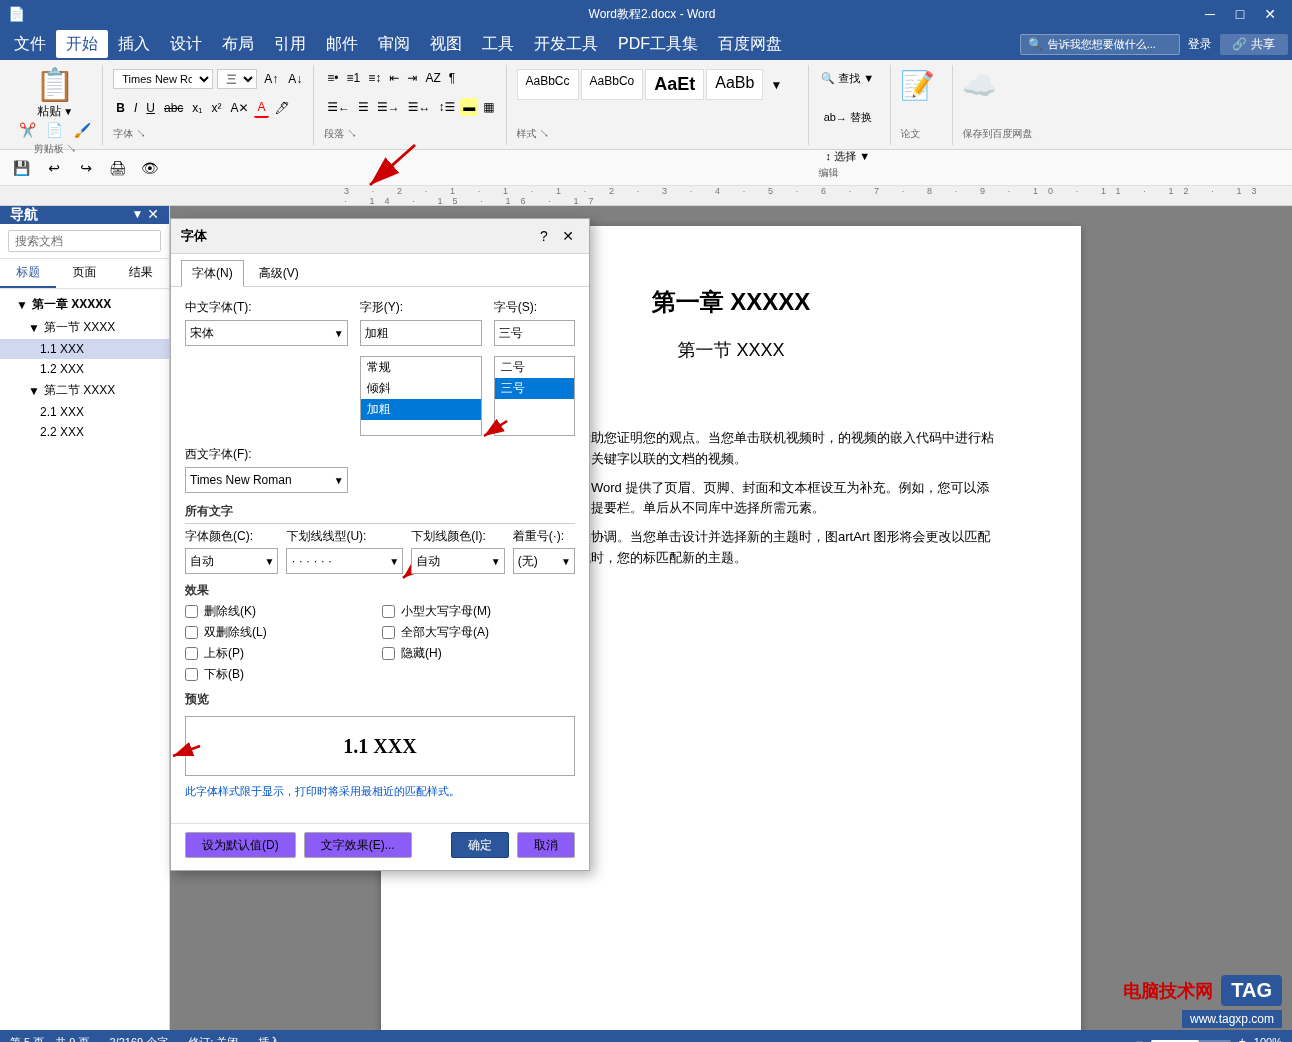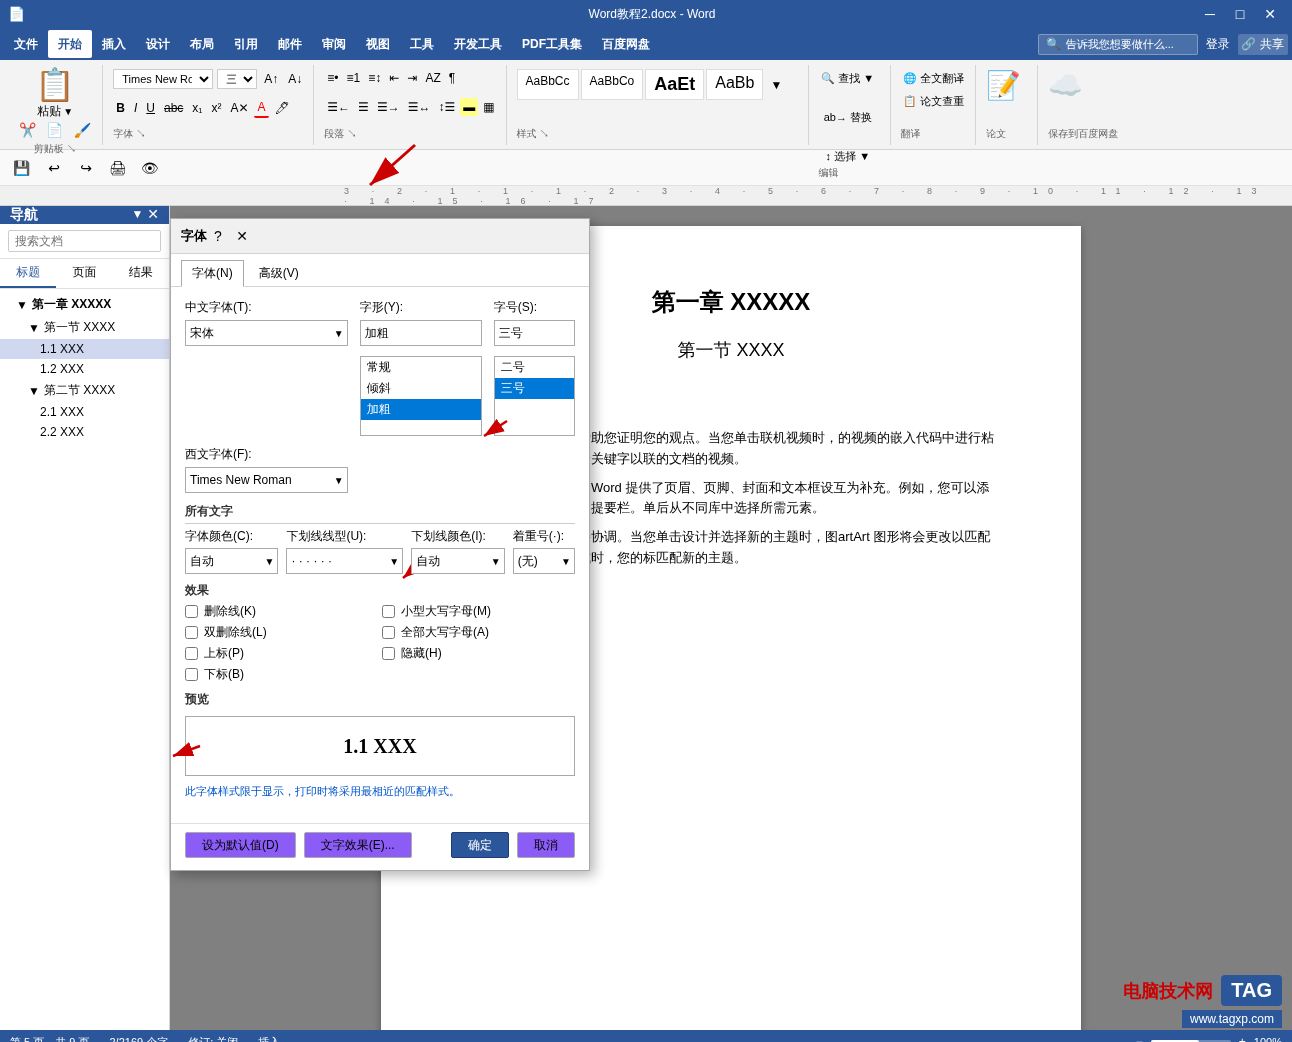--- a/index.html
+++ b/index.html
@@ -24,27 +24,26 @@
     .menu-bar {
       background: #2b579a;
       height: 32px;
       display: flex;
       align-items: center;
       padding: 0 4px;
     }
     .menu-item {
       color: white;
       padding: 4px 10px;
-      font-size: 12px;
+      font-size: 16px;
       cursor: pointer;
       border-radius: 2px;
       height: 28px;
       display: flex;
       align-items: center;
-      font-weight: bold;
     }
     .menu-item.active { background: white; color: #2b579a; }
 
     
     .ribbon {
       background: #f3f3f3;
       border-bottom: 1px solid #d4d4d4;
       padding: 4px 8px 0 8px;
       min-height: 90px;
     }
@@ -196,20 +195,21 @@
       background: white;
       border: 1px solid #aaa;
       box-shadow: 4px 4px 12px rgba(0,0,0,0.3);
     }
     .dialog-title-bar {
       background: #f0f0f0;
       border-bottom: 1px solid #d4d4d4;
       padding: 6px 10px;
       display: flex;
       align-items: center;
+      justify-content: space-between;
       font-size: 13px;
       font-weight: bold;
     }
     .dialog-title-controls { display: flex; gap: 2px; }
     .dialog-btn-ctrl {
       width: 22px; height: 22px;
       border: none; background: transparent; cursor: pointer;
       font-size: 14px;
       display: flex; align-items: center; justify-content: center;
     }
@@ -340,21 +340,21 @@
   <div class="menu-item">工具</div>
   <div class="menu-item">开发工具</div>
   <div class="menu-item">PDF工具集</div>
   <div class="menu-item">百度网盘</div>
   <div style="flex:1; display:flex; align-items:center; justify-content:flex-end; gap:8px;">
     <div style="background:rgba(255,255,255,0.15); border:1px solid rgba(255,255,255,0.3); border-radius:2px; padding:2px 8px; color:white; font-size:11px; display:flex; align-items:center; gap:4px; width:160px;">
       <span style="font-size:12px;">🔍</span>
       <span style="font-size:11px;">告诉我您想要做什么...</span>
     </div>
     <span style="color:white; font-size:12px; cursor:pointer;">登录</span>
-    <span style="color:white; font-size:12px; cursor:pointer; background:rgba(255,255,255,0.2); padding:2px 4px; border-radius:2px;">🔗 共享</span>
+    <span style="color:white; font-size:12px; cursor:pointer; background:rgba(255,255,255,0.2); padding:2px 13px; border-radius:2px;">🔗 共享</span>
   </div>
 </div>
 
 <div class="ribbon">
   <div class="ribbon-row1">
 
     <div style="display:flex; flex-direction:column; align-items:center; padding:4px 8px; border-right:1px solid #d4d4d4; min-width:70px; height:80px; justify-content:space-between;">
       <div style="display:flex; flex-direction:column; align-items:center; gap:2px; flex:1; justify-content:center;">
         <div style="font-size:32px; line-height:1; cursor:pointer;">📋</div>
         <div style="display:flex; align-items:center; gap:2px;">
@@ -432,27 +432,20 @@
 
     <div style="display:flex; flex-direction:column; align-items:flex-start; padding:4px 8px; border-right:1px solid #d4d4d4; height:80px; justify-content:space-between; min-width:80px;">
       <div style="display:flex; flex-direction:column; gap:20px;">
         <button class="rbn-btn" style="font-size:11px;">🔍 查找 ▼</button>
         <button class="rbn-btn" style="font-size:11px;">ab→ 替换</button>
         <button class="rbn-btn" style="font-size:11px;">↕ 选择 ▼</button>
       </div>
       <div style="font-size:10px; color:#666;">编辑</div>
     </div>
 
-    <div style="display:flex; flex-direction:column; align-items:flex-start; padding:4px 8px; border-right:1px solid #d4d4d4; height:80px; justify-content:space-between; min-width:70px;">
-      <div style="display:flex; flex-direction:column; gap:4px;">
-        <button class="rbn-btn" style="font-size:11px;">🌐 全文翻译</button>
-        <button class="rbn-btn" style="font-size:11px;">📋 论文查重</button>
-      </div>
-      <div style="font-size:10px; color:#666;">翻译</div>
-    </div>
 
     <div style="display:flex; flex-direction:column; align-items:flex-start; padding:4px 8px; border-right:1px solid #d4d4d4; height:80px; justify-content:space-between; min-width:60px;">
       <div style="font-size:28px; cursor:pointer;">📝</div>
       <div style="font-size:10px; color:#666;">论文</div>
     </div>
 
     <div style="display:flex; flex-direction:column; align-items:flex-start; padding:4px 8px; height:80px; justify-content:space-between; min-width:60px;">
       <div style="font-size:28px; cursor:pointer;">☁️</div>
       <div style="font-size:10px; color:#666;">保存到百度网盘</div>
     </div>

